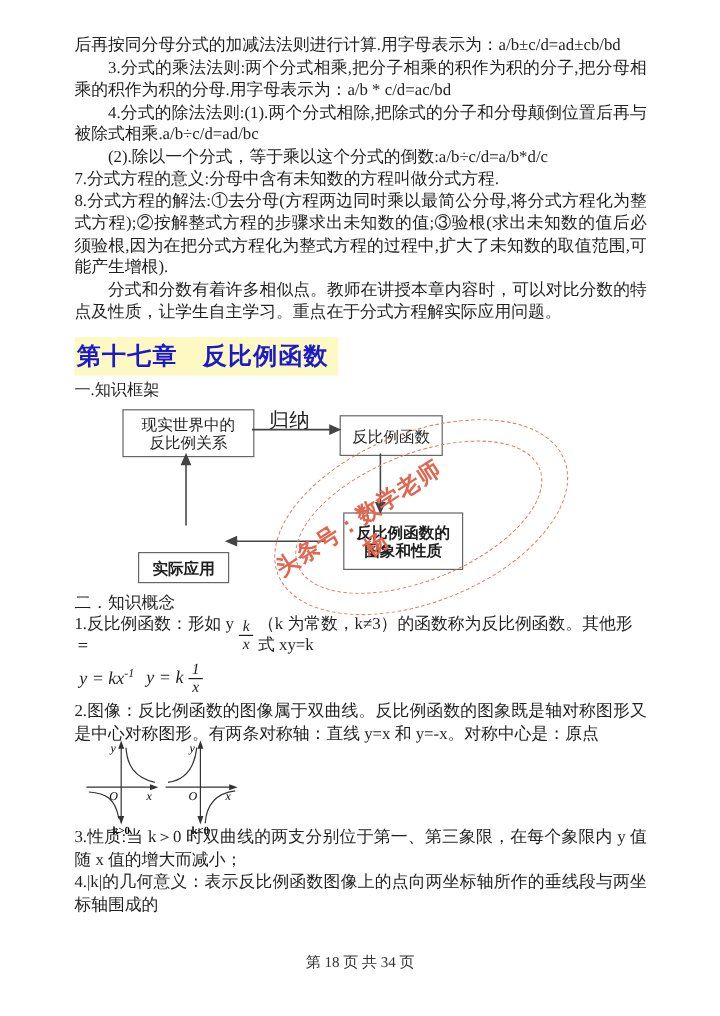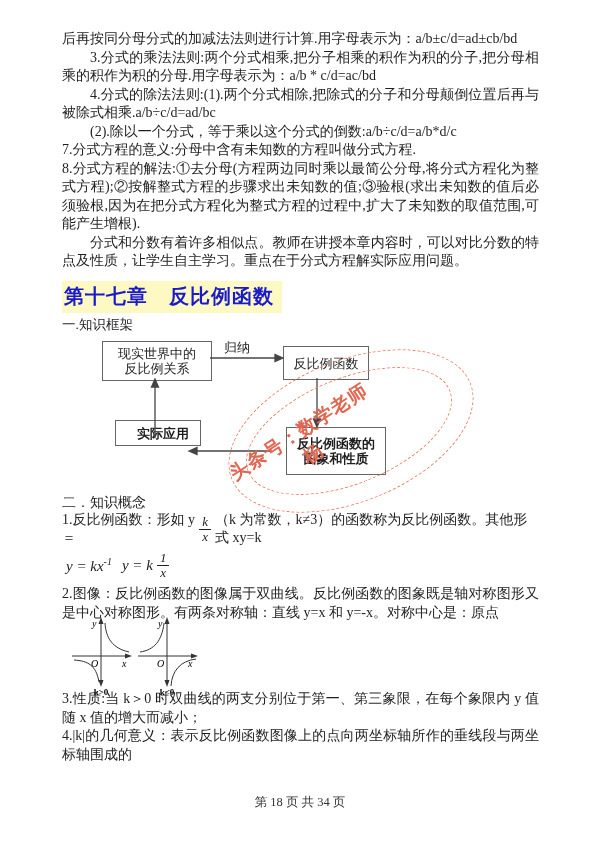--- a/index.html
+++ b/index.html
@@ -21,21 +21,21 @@
   }
 
   #framework-heading{position:absolute;left:62px;top:316px;font-size:13.5px;}
   #concepts-heading{position:absolute;left:62px;top:494px;font-size:14px;}
 
   
   .fc-box{position:absolute;border:1.2px solid #666;background:#fff;
     display:flex;flex-direction:column;align-items:center;justify-content:center;
     font-size:13px;line-height:15px;text-align:center;}
   #fc-svg{position:absolute;left:62px;top:338px;width:476px;height:142px;}
-  #fc-arrow-label{position:absolute;left:224px;top:339px;font-size:13px;}
+  #fc-arrow-label{position:absolute;left:224px;top:339px;font-size:17px;}
 
   
   .wm-ellipse{position:absolute;border:1.6px dashed #ea8069;border-radius:50%;z-index:6;}
   #wm-outer{left:222px;top:360px;width:256px;height:140px;transform:rotate(-22deg);}
   #wm-inner{left:240px;top:378px;width:216px;height:104px;transform:rotate(-22deg);}
   #wm-text{position:absolute;left:218px;top:417px;width:176px;text-align:center;
     font-size:19px;font-weight:bold;letter-spacing:1px;z-index:6;
     transform:rotate(-33deg);}
 
   
@@ -83,21 +83,21 @@
     <span>现实世界中的</span>
     <span>反比例关系</span>
   </div>
   <div class="fc-box" style="left:283px;top:346px;width:84px;height:32px;">
     <span>反比例函数</span>
   </div>
   <div class="fc-box" style="left:270px;top:427px;width:98px;height:46px;font-weight:bold;margin-left:16px;">
     <span>反比例函数的</span>
     <span>图象和性质</span>
   </div>
-  <div class="fc-box" style="left:115px;top:420px;width:74px;height:24px;font-weight:bold;padding-left:10px;">
+  <div class="fc-box" style="left:115px;top:460px;width:74px;height:24px;font-weight:bold;">
     <span>实际应用</span>
   </div>
   <div id="fc-arrow-label">归纳</div>
 
   <svg id="fc-svg" viewBox="0 0 476 142">
     <g stroke="#444" stroke-width="1.3" fill="#444">
       <line x1="148" y1="20" x2="214" y2="20"></line>
       <polygon points="221,20 213,16.5 213,23.5"></polygon>
       <line x1="255" y1="40" x2="255" y2="82"></line>
       <polygon points="255,89 251.5,81 258.5,81"></polygon>

